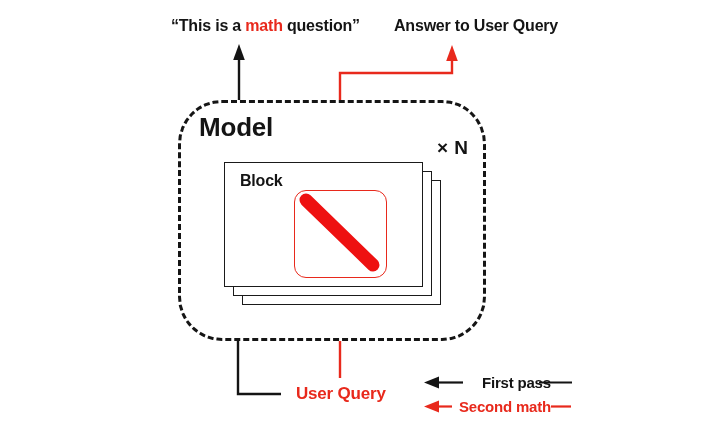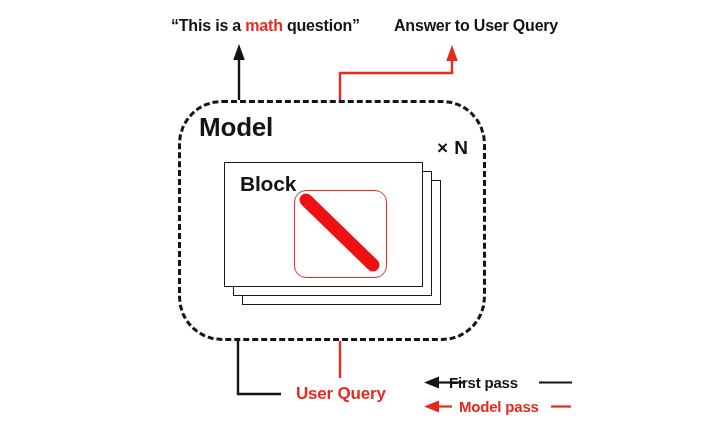--- a/index.html
+++ b/index.html
@@ -41,40 +41,40 @@
     font-size:19px;font-weight:600;letter-spacing:0.5px;
   }
   .block-rect{
     width:199px;height:125px;
     background:#ffffff;
     border:1.6px solid #1a1a1a;
     box-sizing:border-box;
   }
   .block-label{
     left:15px;top:9px;
-    font-size:21px;font-weight:600;letter-spacing:-0.2px;
+    font-size:16px;font-weight:600;letter-spacing:-0.2px;
   }
   .skip-square{
     left:294px;top:190px;width:93px;height:88px;
     border:1.6px solid var(--red);
     border-radius:12px;
     box-sizing:border-box;
     background:#ffffff;
   }
   .user-query-label{
     left:296px;top:384px;
     font-size:17px;font-weight:600;letter-spacing:-0.2px;
     color:var(--red);
     white-space:nowrap;
   }
   .legend-label{
     font-size:15px;font-weight:600;letter-spacing:-0.2px;
     white-space:nowrap;
   }
-  .legend-first{left:449px;top:374px;color:var(--ink);}
+  .legend-first{left:482px;top:374px;color:var(--ink);}
   .legend-second{left:459px;top:398px;color:var(--red);}
 </style>
 </head>
 <body>
 
 <div class="canvas">
 
   <div class="abs toptext" style="left:171px;top:17px;">
     <span>“This is a </span><span class="red">math</span><span> question”</span>
   </div>
@@ -122,15 +122,15 @@
     <g>
       <polygon points="424,406.5 439,400.5 439,412.5" fill="#e8291c"></polygon>
       <line x1="436" y1="406.5" x2="452" y2="406.5" stroke="#e8291c" stroke-width="2.2"></line>
       <line x1="551" y1="406.5" x2="571" y2="406.5" stroke="#e8291c" stroke-width="2.2"></line>
     </g>
   </svg>
 
   <div class="abs user-query-label">User Query</div>
 
   <div class="abs legend-label legend-first">First pass</div>
-  <div class="abs legend-label legend-second">Model pass</div>
+  <div class="abs legend-label legend-second">Second math</div>
 
 </div>
 
 </body></html>

